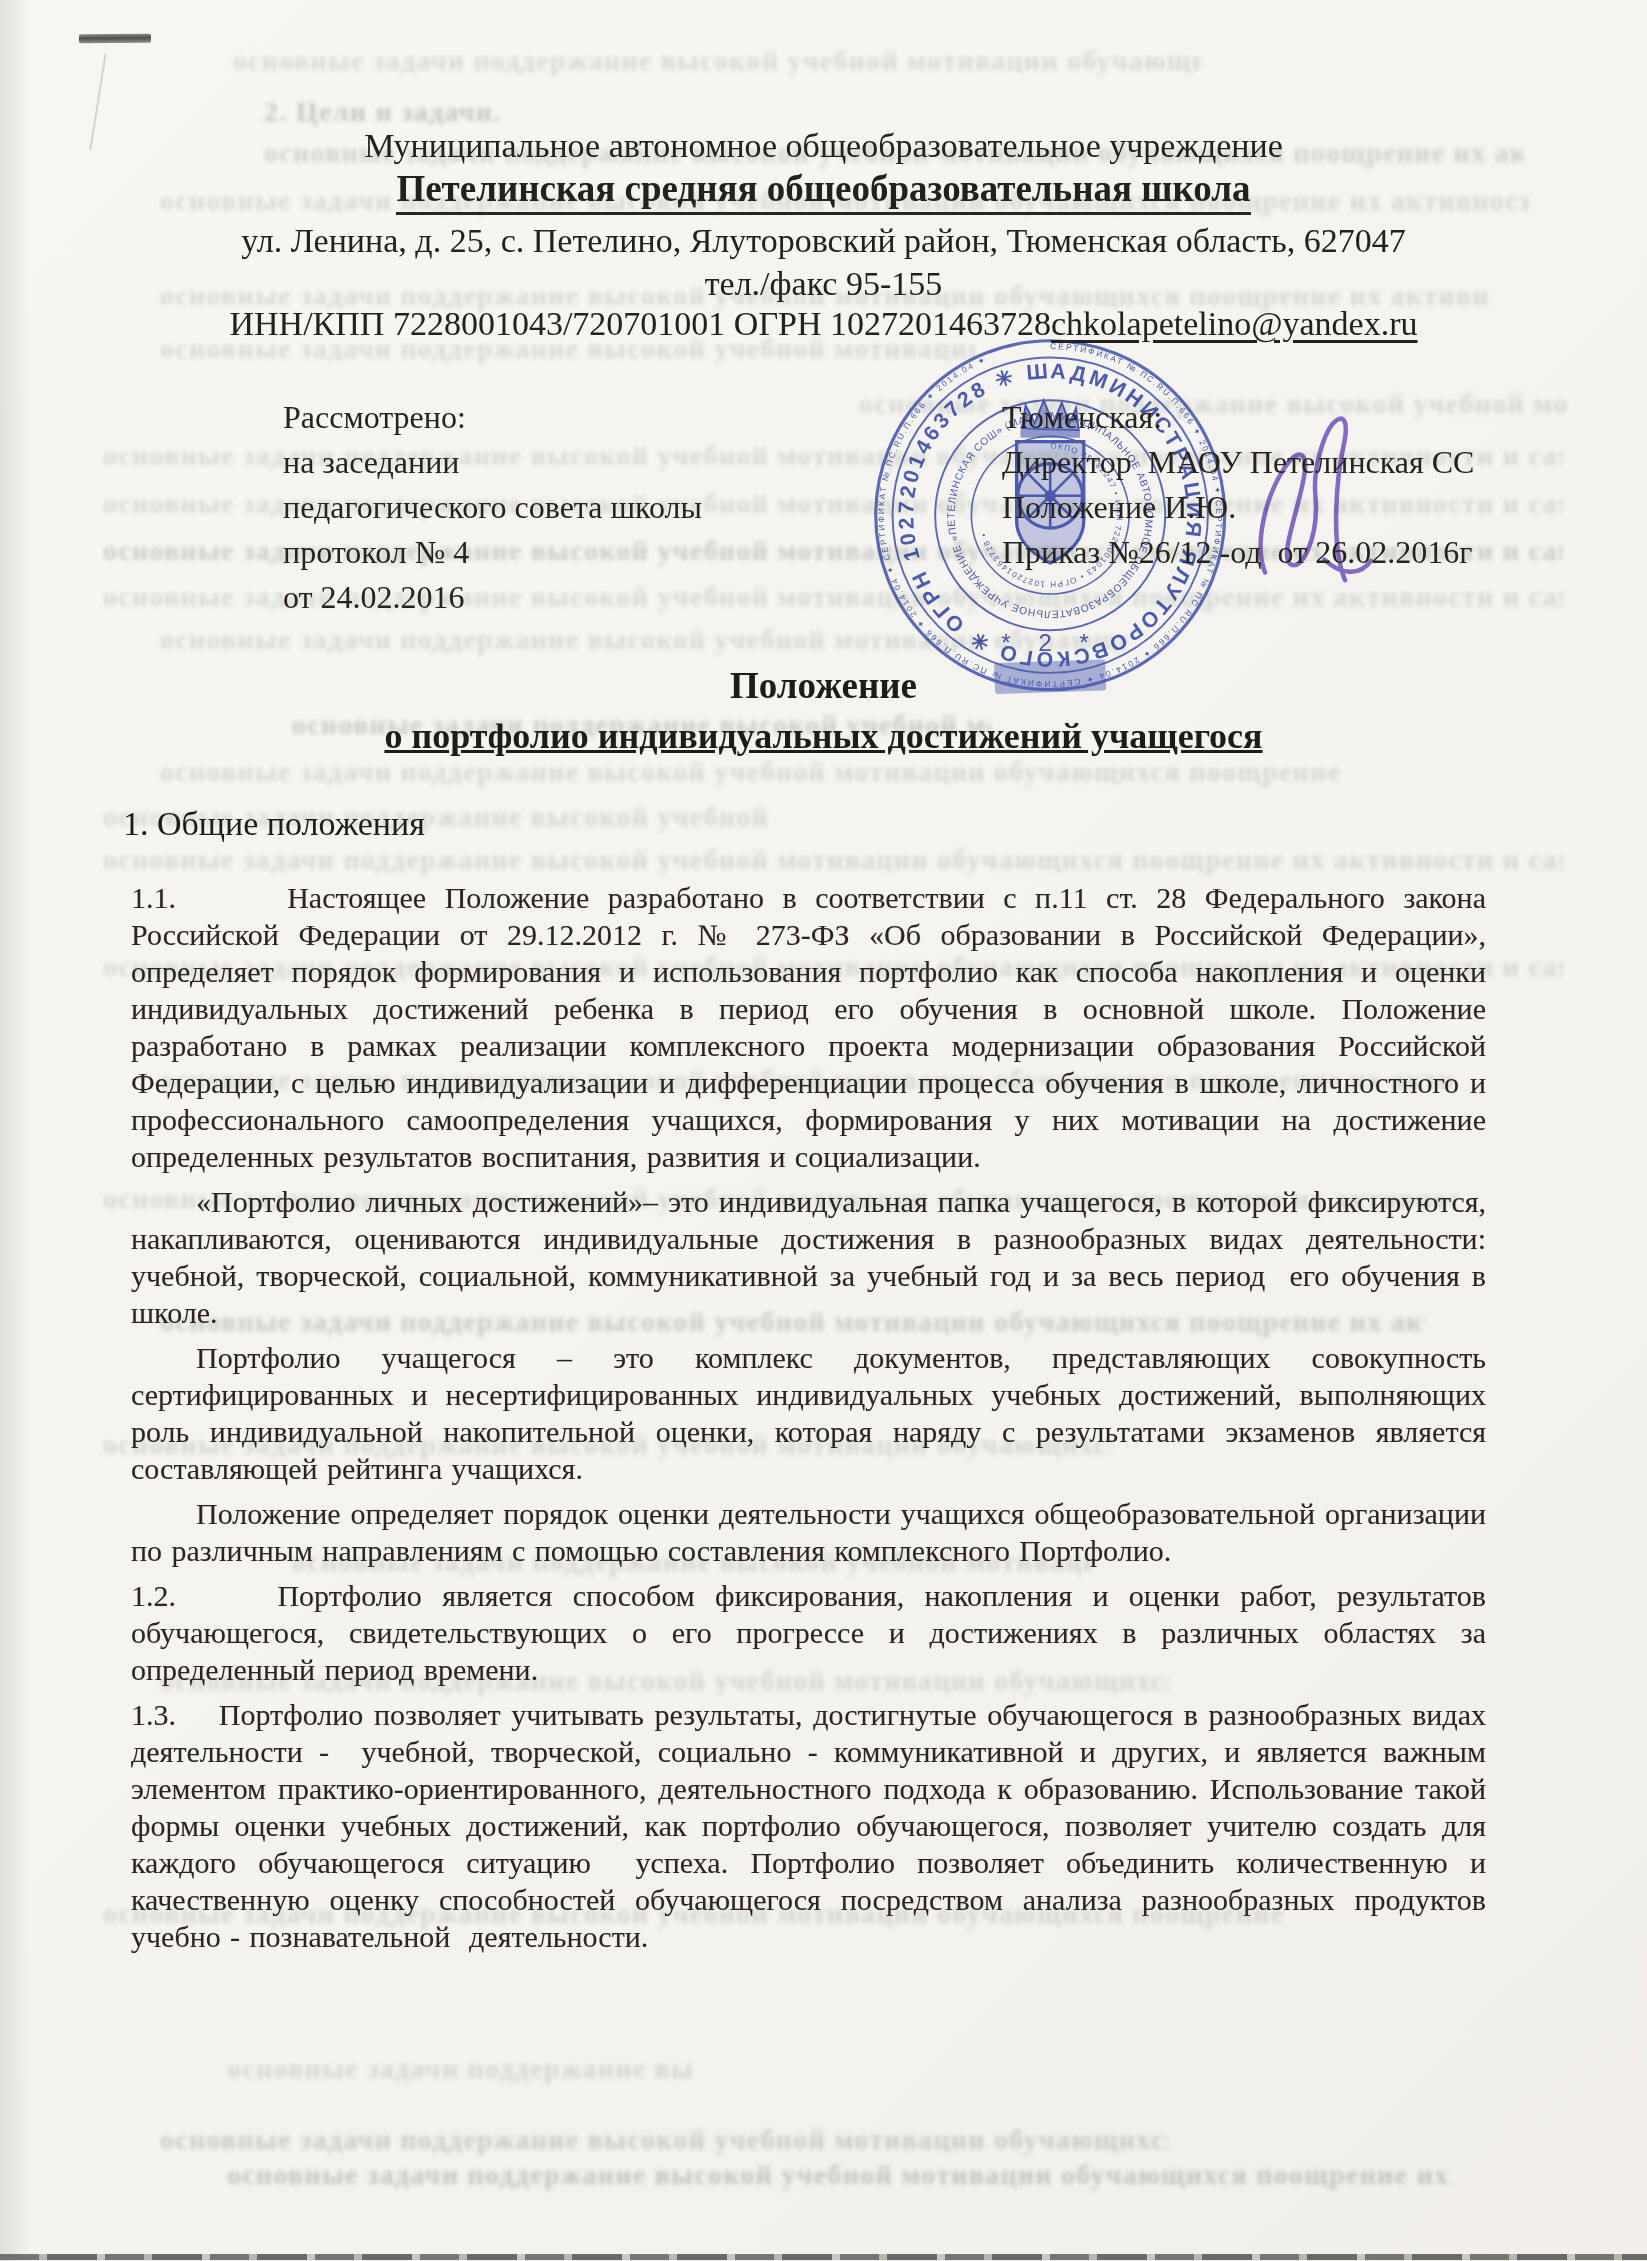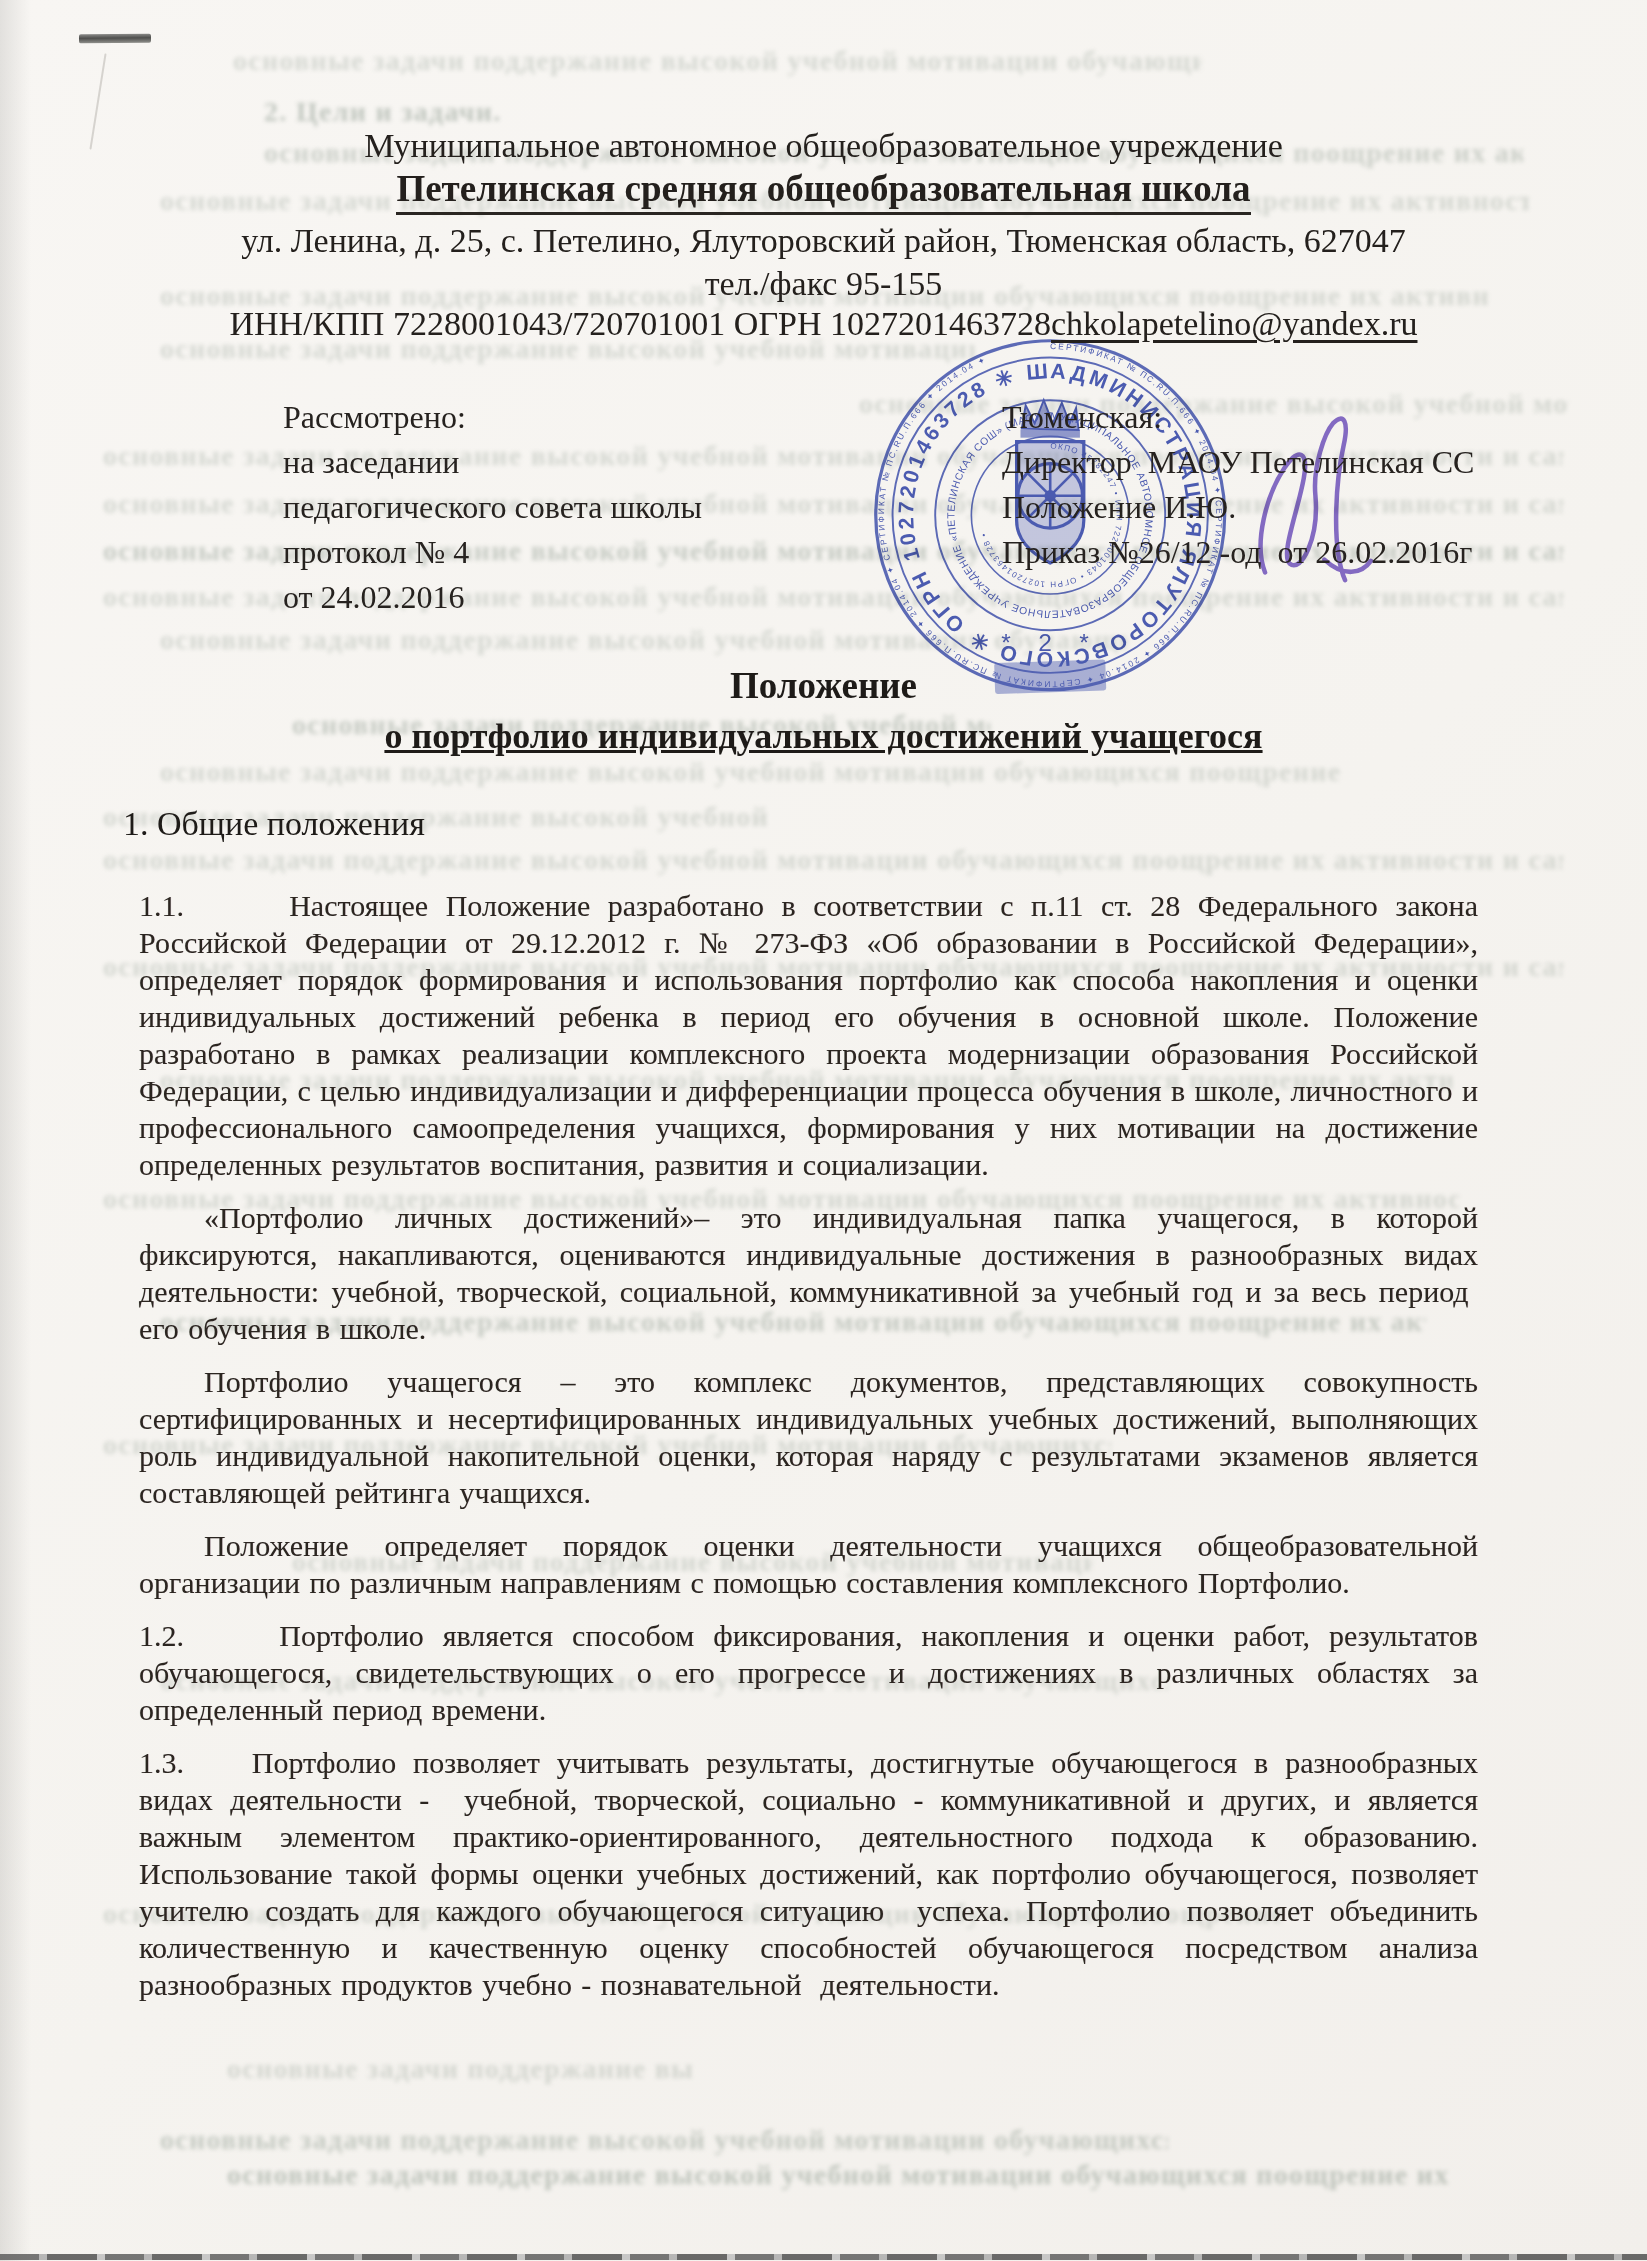--- a/index.html
+++ b/index.html
@@ -44,21 +44,21 @@
     mix-blend-mode:multiply; opacity:.9;}
   
   .doc-title{position:absolute; left:0; right:0; top:664px; text-align:center; font-weight:bold;
     z-index:4; color:#1e1b18;}
   .doc-title .t1{font-size:37px;}
   .doc-title .t2{font-size:36px; margin-top:8.4px;text-decoration:underline;}
   .sec-h{position:absolute; left:123px; top:805px; font-size:34px; font-weight:normal; z-index:4; color:#1e1b18;}
   .body-text{position:absolute; left:123px; top:871px; width:1371px; z-index:4;
     font-size:30px; line-height:37px; text-align:justify; word-spacing:1.9px;
     text-shadow:0.4px 0 0 rgba(150,40,120,.14), -0.4px 0 0 rgba(40,120,60,.12);}
-  .body-text p{margin:16px;}
+  .body-text p{margin:8px;}
   .body-text p.ind{text-indent:65px;}
 </style>
 </head>
 <body>
 
 <div class="page">
 
   <div class="ghost-layer" id="ghost-layer">
       <div class="ghost" style="top: 45px; left: 233px; width: 969px;">основные задачи поддержание высокой учебной мотивации обучающихся поощрение их активности и самостоятельности расширение возможности обучения и самообучения развитие навыков рефлексивной и оценочной деятельности учащихся формирование умения учиться ставить цели планировать и организовывать собственную учебную деятельность создание ситуации успеха для каждого ученика содействие дальнейшей успешной социализации</div>
       <div class="ghost" style="top: 96px; left: 264px; width: 297px; opacity: 0.45;">2. Цели и задачи.</div>

